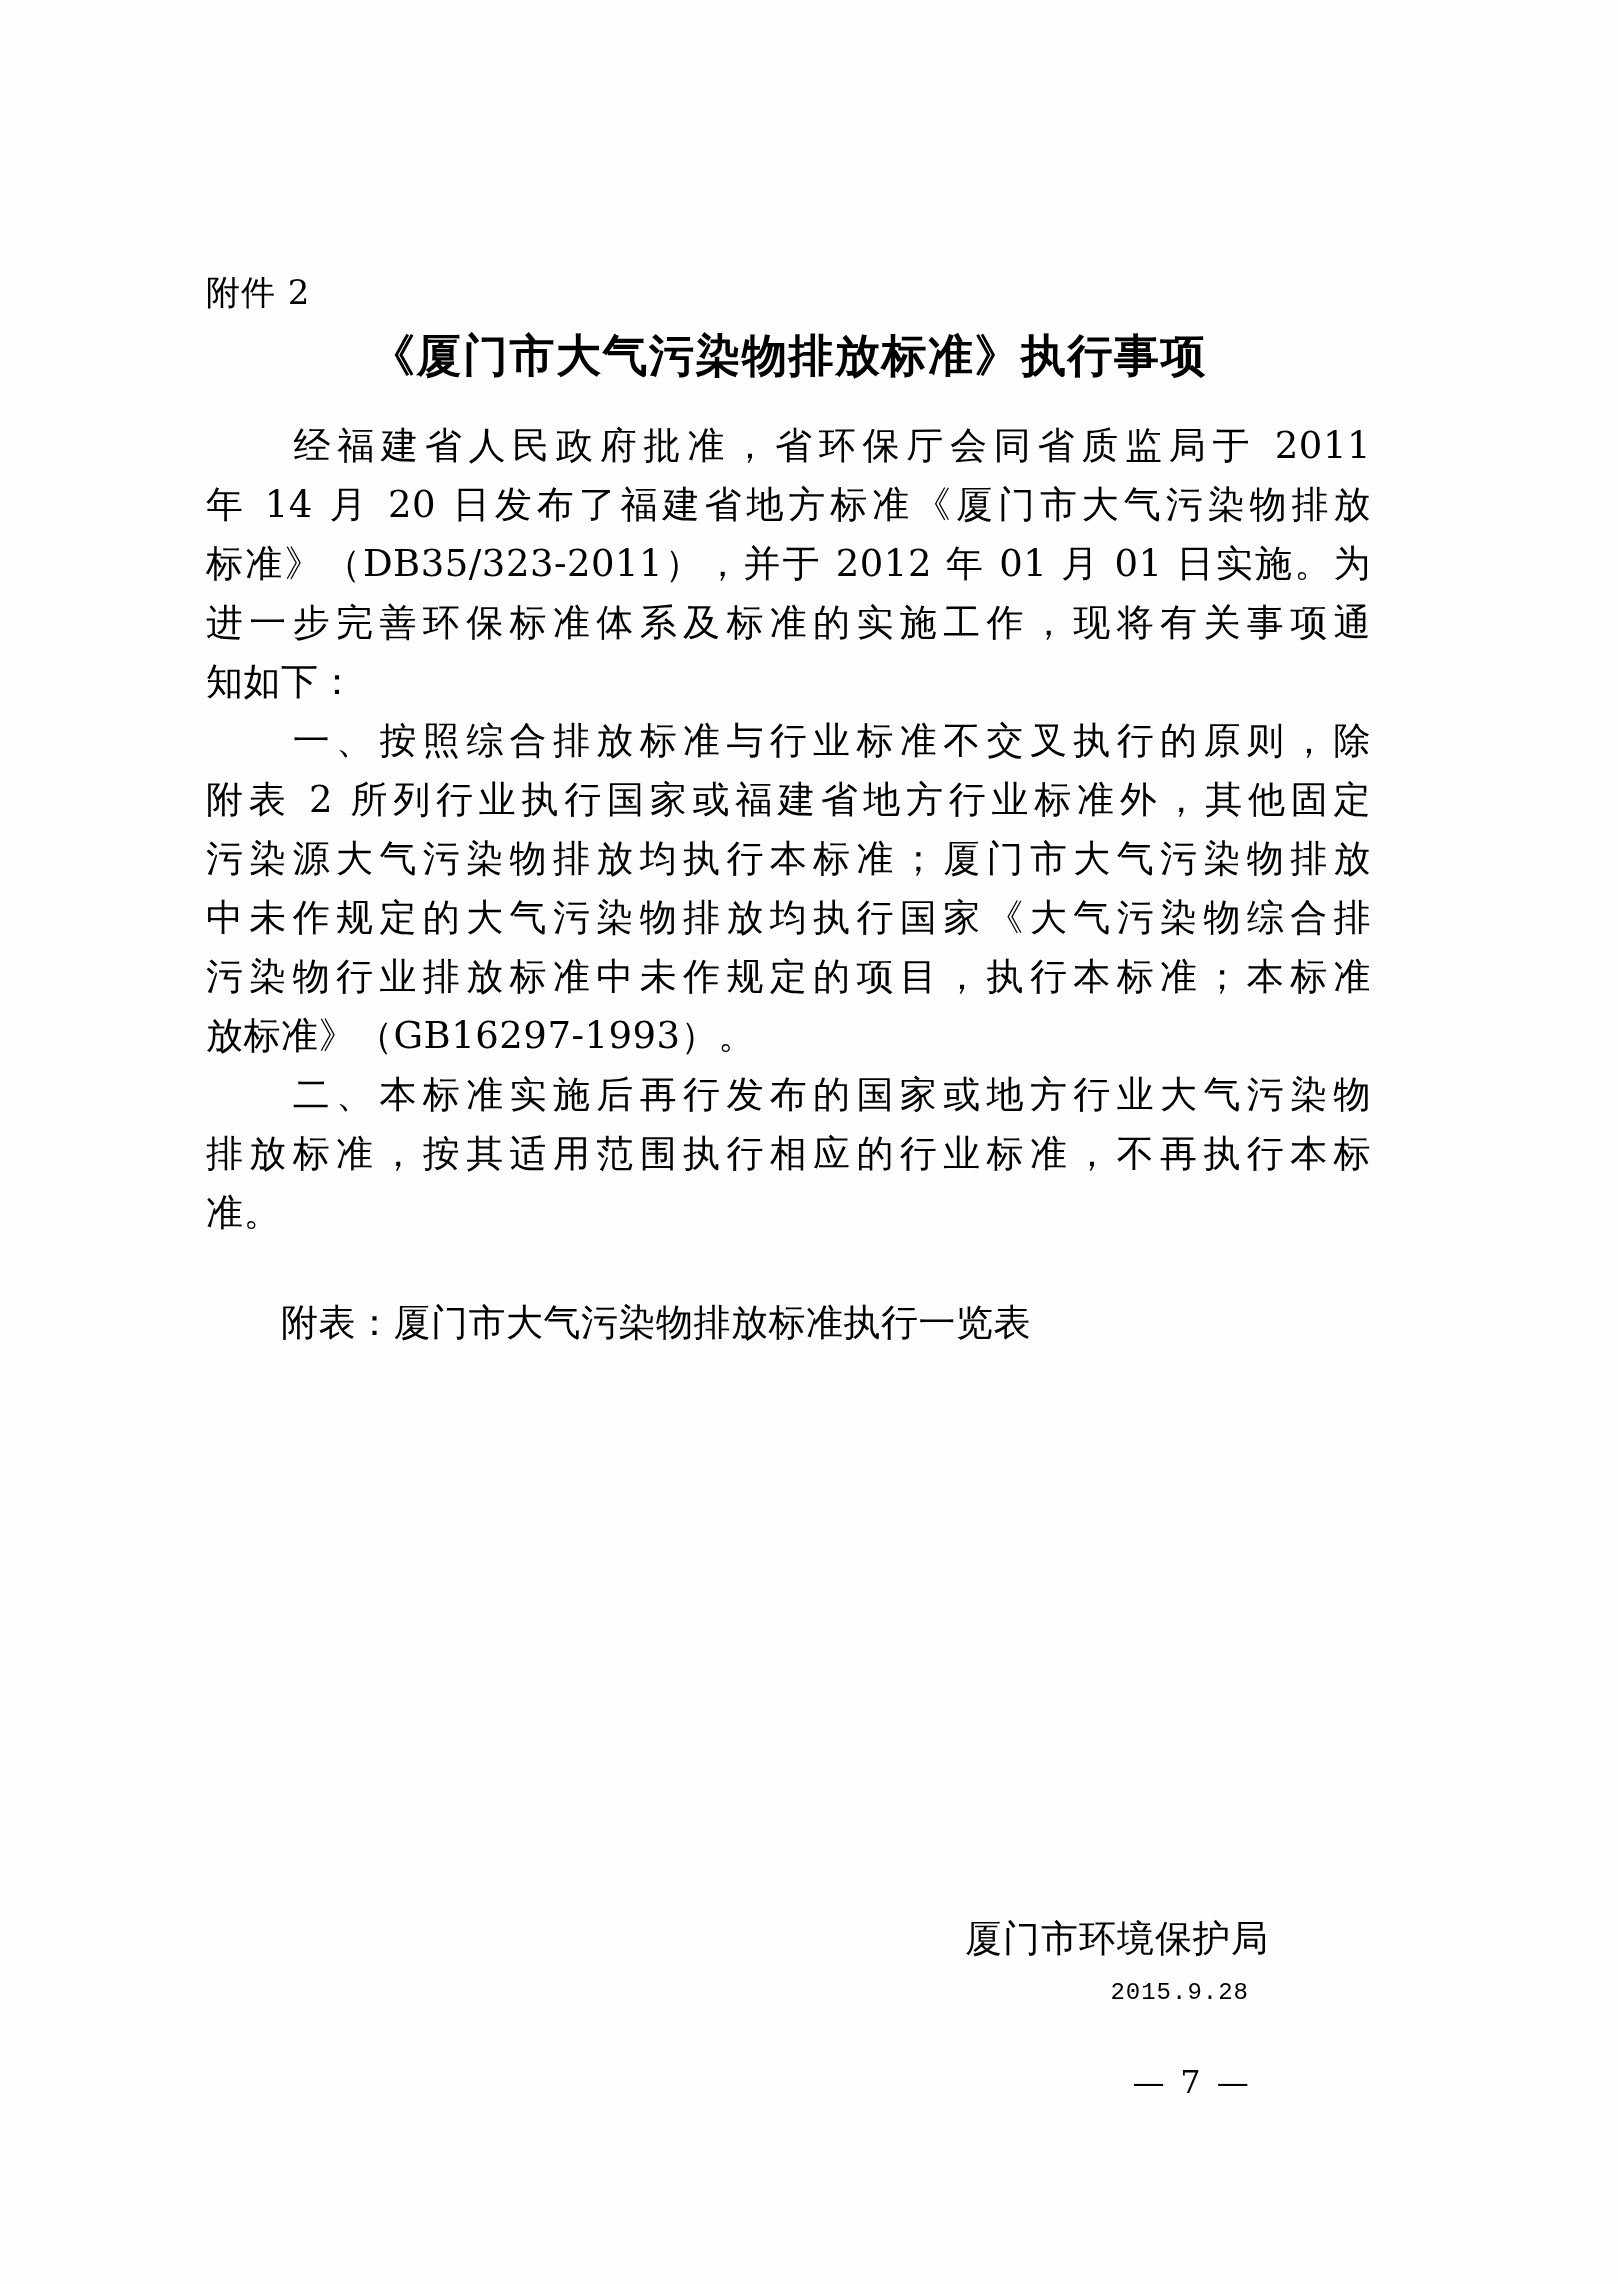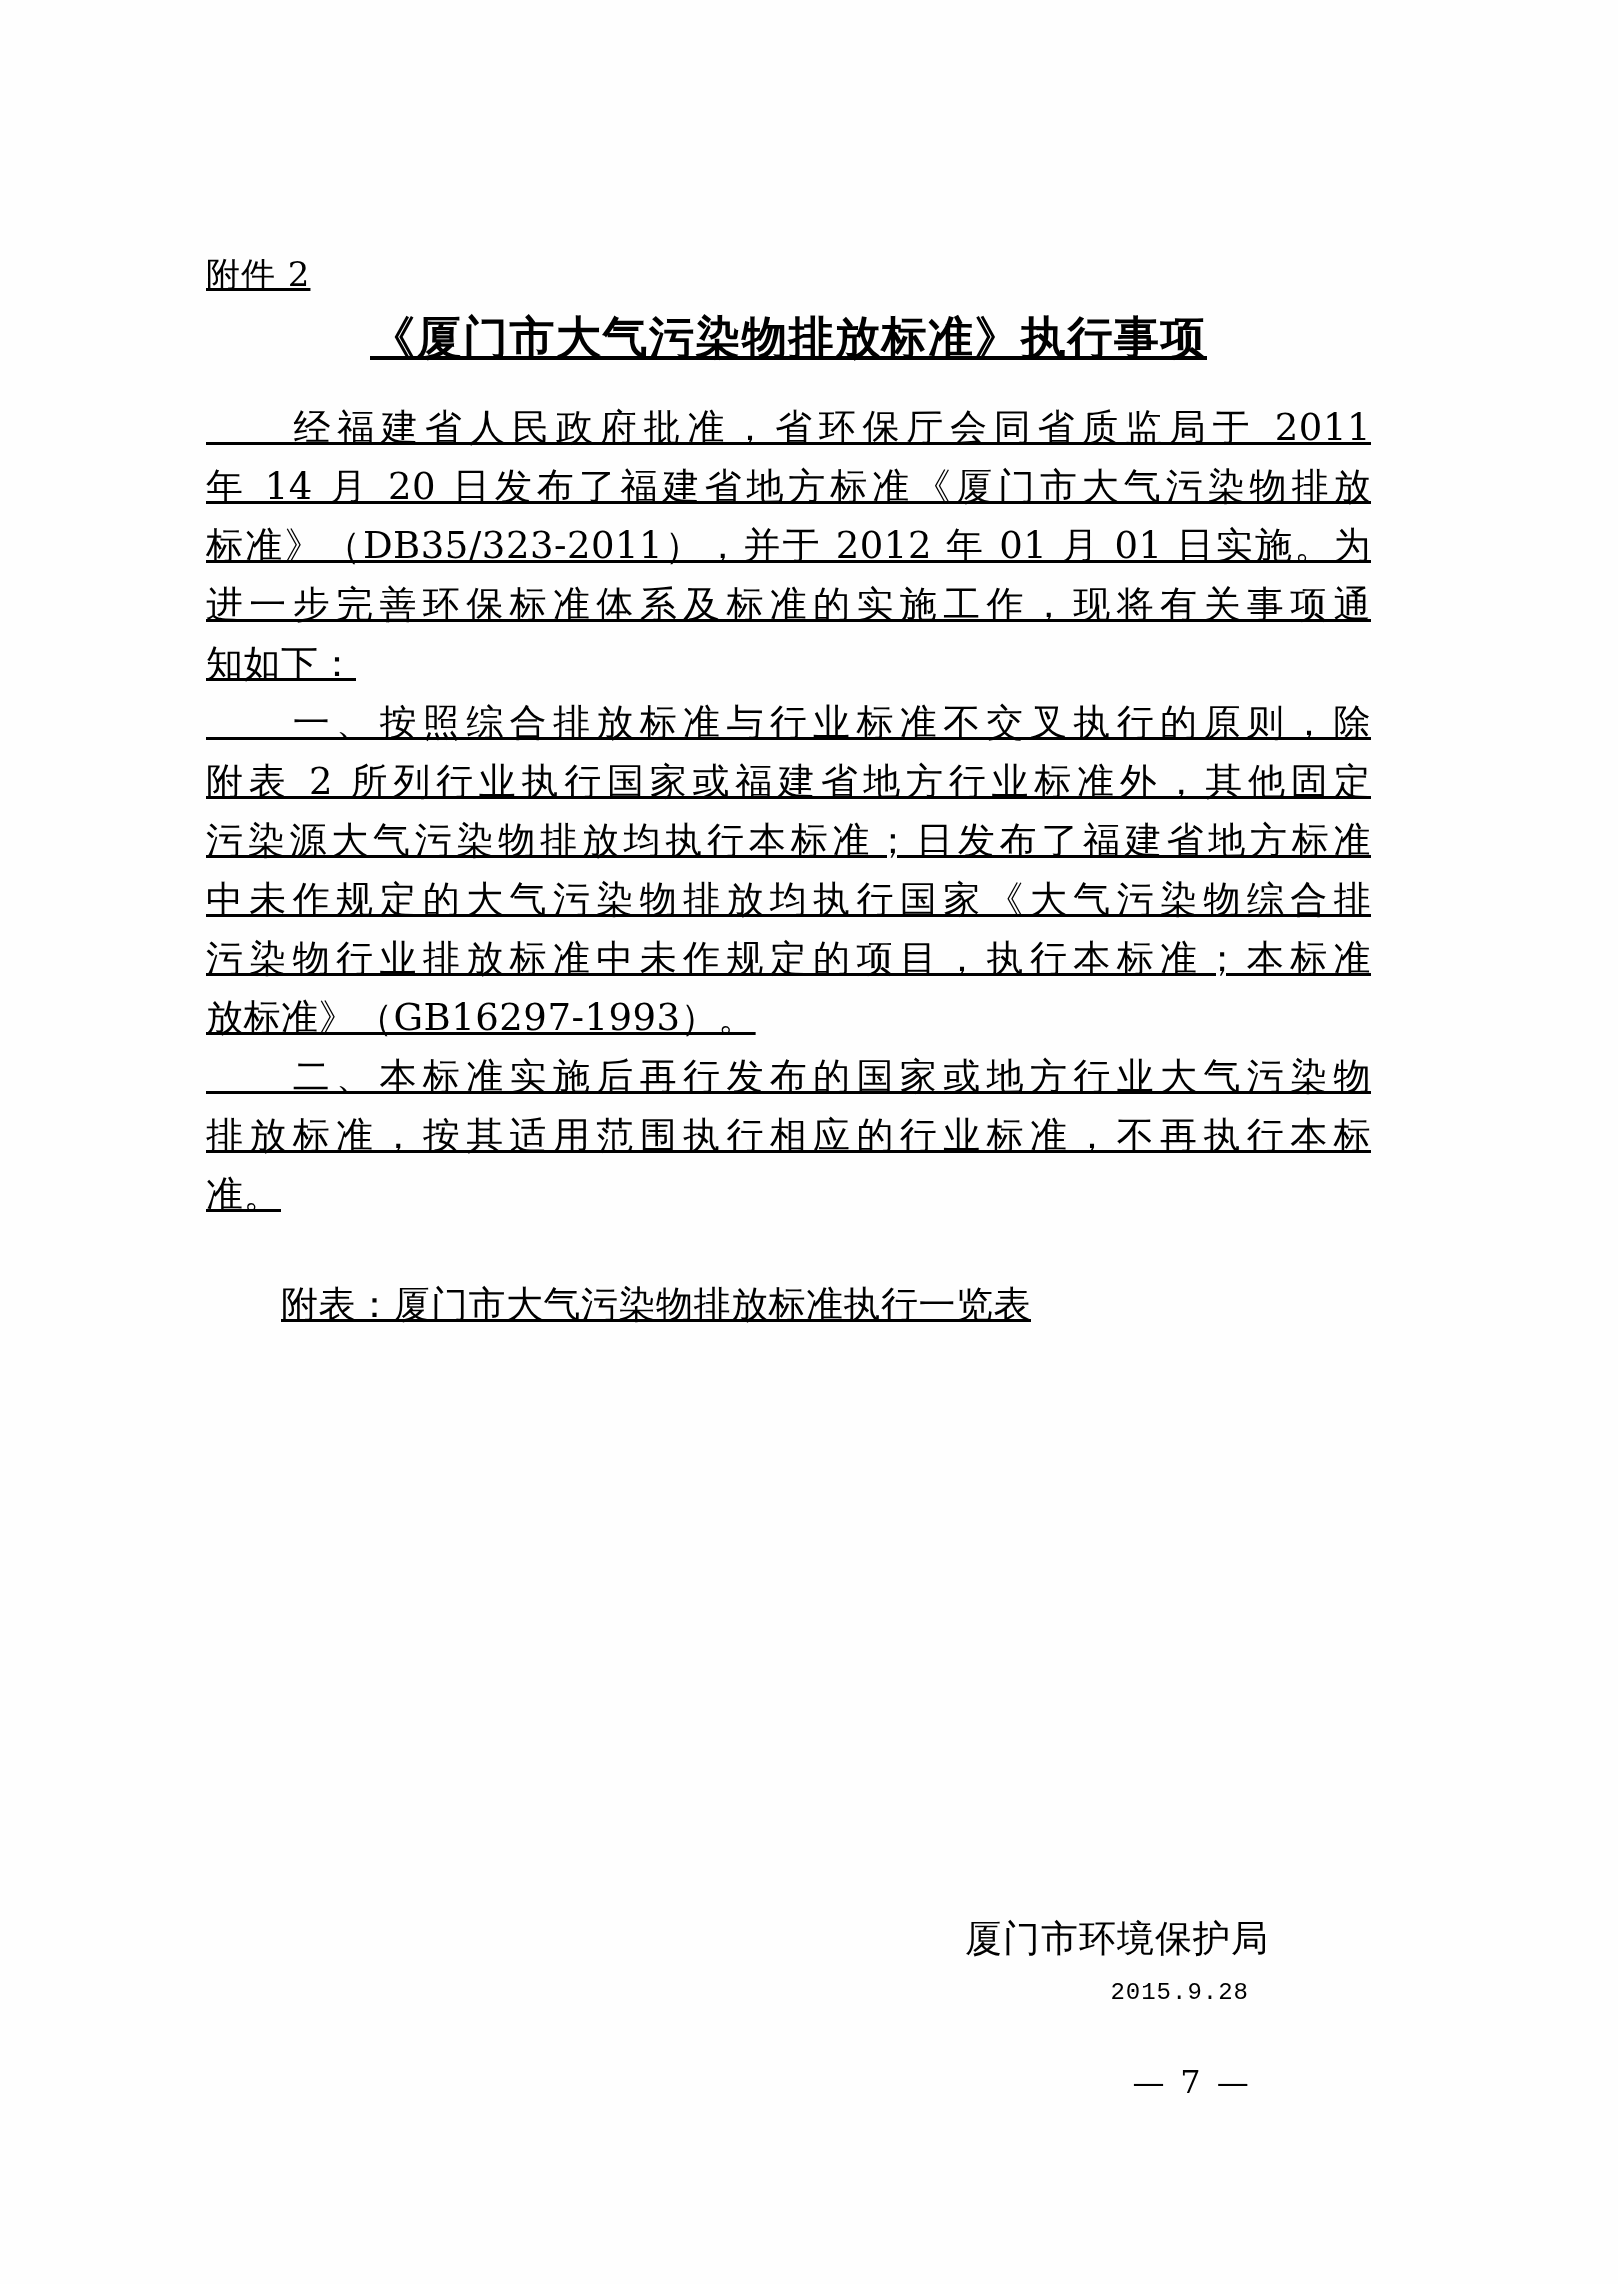--- a/index.html
+++ b/index.html
@@ -19,23 +19,22 @@
   .page {
     position: absolute;
     inset: 0;
     background: #fefefe;
   }
 
   
   .doc-body {
     position: absolute;
     left: 206px;
-    top: 257px;
+    top: 275px;
     width: 1165px;
-    text-decoration: underline;
   }
 
   .attachment-label {
     font-size: 34px;
     line-height: 1.0;
     letter-spacing: 1px;
     margin: 0 0 18.6px 0;
     white-space: pre;
   }
 
@@ -134,21 +133,21 @@
       <span class="line j">　　经福建省人民政府批准，省环保厅会同省质监局于 2011</span>
       <span class="line j">年 14 月 20 日发布了福建省地方标准《厦门市大气污染物排放</span>
       <span class="line j">标准》（DB35/323-2011），并于 2012 年 01 月 01 日实施。为</span>
       <span class="line j">进一步完善环保标准体系及标准的实施工作，现将有关事项通</span>
       <span class="line last">知如下：</span>
     </div>
 
     <div class="para">
       <span class="line j">　　一、按照综合排放标准与行业标准不交叉执行的原则，除</span>
       <span class="line j">附表 2 所列行业执行国家或福建省地方行业标准外，其他固定</span>
-      <span class="line j">污染源大气污染物排放均执行本标准；日发布了福建省地方标准</span>
+      <span class="line j">污染源大气污染物排放均执行本标准；厦门市大气污染物排放</span>
       <span class="line j">中未作规定的大气污染物排放均执行国家《大气污染物综合排</span>
       <span class="line j">污染物行业排放标准中未作规定的项目，执行本标准；本标准</span>
       <span class="line last">放标准》（GB16297-1993）。</span>
     </div>
 
     <div class="para">
       <span class="line j">　　二、本标准实施后再行发布的国家或地方行业大气污染物</span>
       <span class="line j">排放标准，按其适用范围执行相应的行业标准，不再执行本标</span>
       <span class="line last">准。</span>
     </div>

